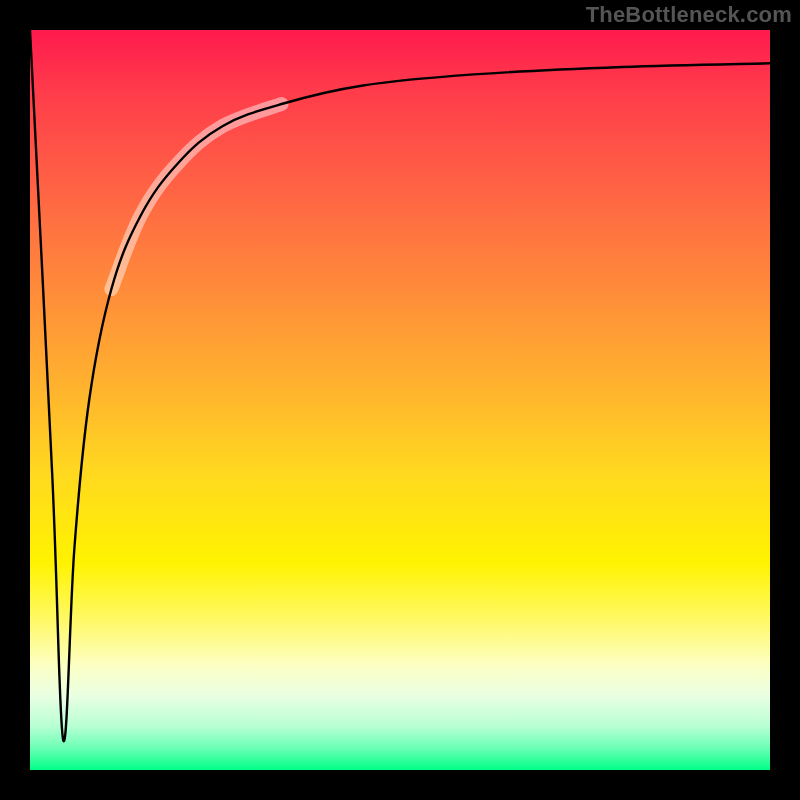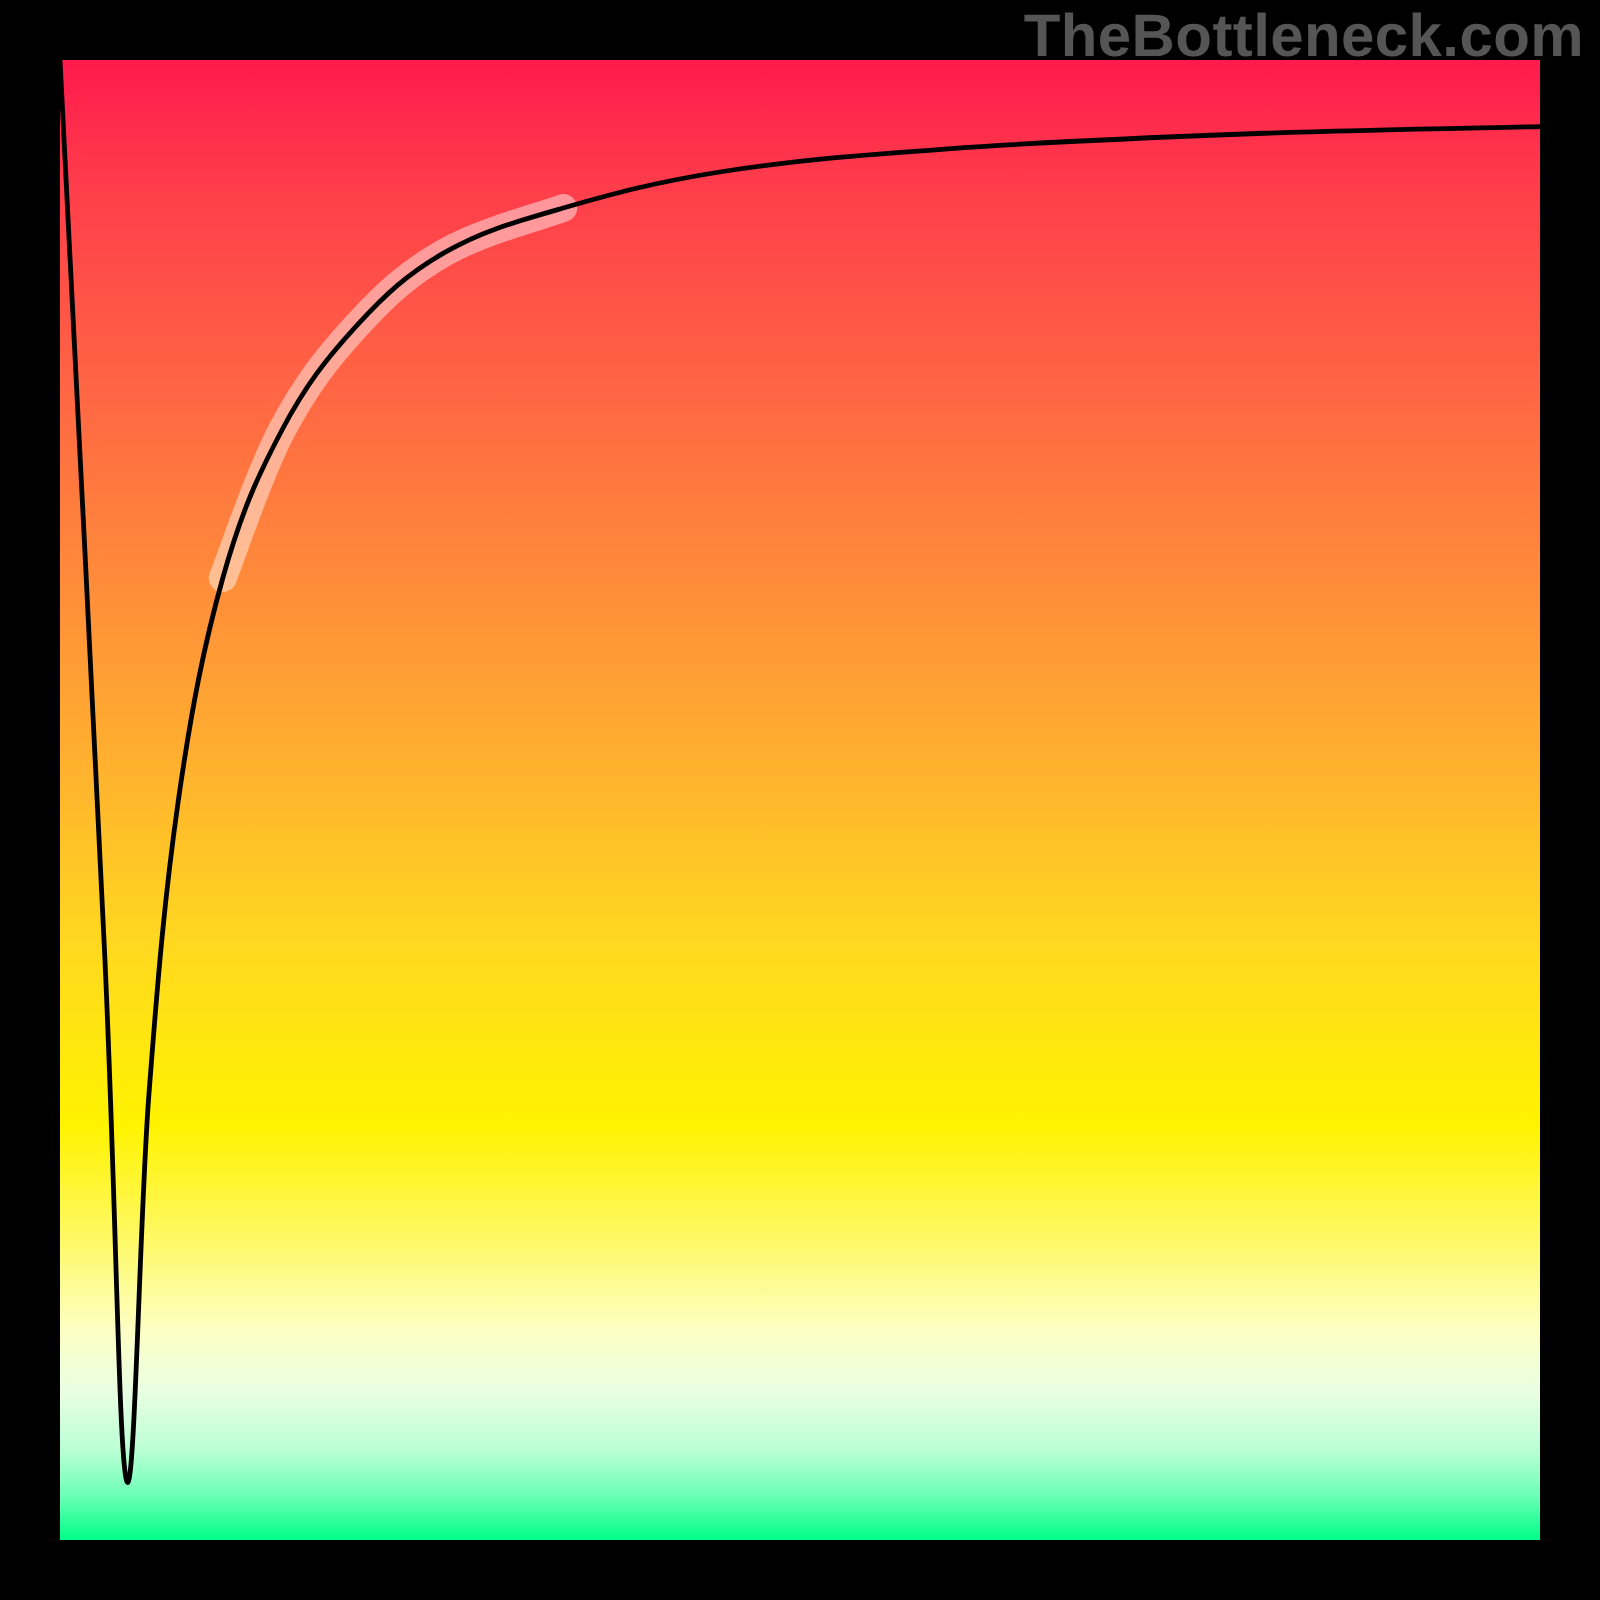--- a/index.html
+++ b/index.html
@@ -15,21 +15,21 @@
     position: relative;
     width: 800px;
     height: 800px;
     background: #000;
   }
   .watermark {
     position: absolute;
     top: 2px;
     right: 8px;
     color: #555;
-    font-size: 30px;
+    font-size: 22px;
     font-weight: 600;
     letter-spacing: 0.2px;
     z-index: 10;
   }
   .plot-area {
     position: absolute;
     left: 30px;
     top: 30px;
     width: 740px;
     height: 740px;

